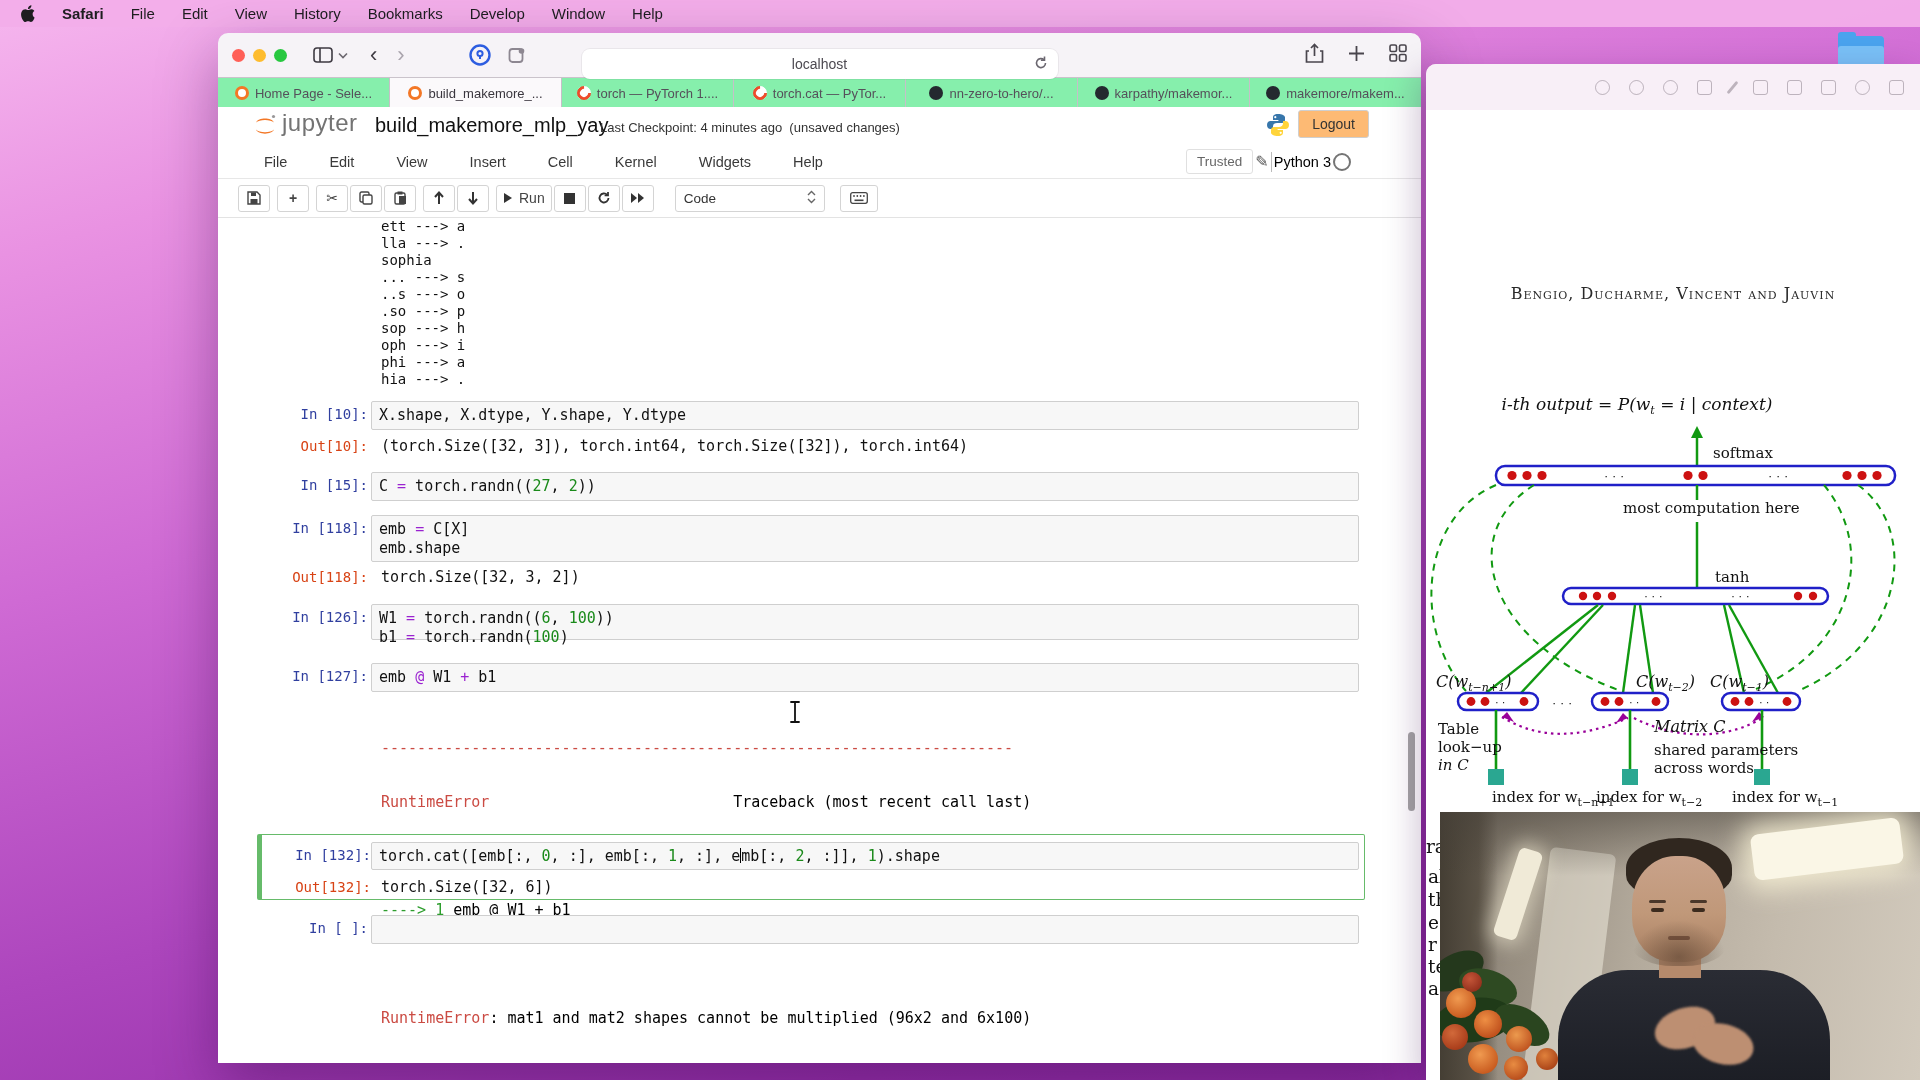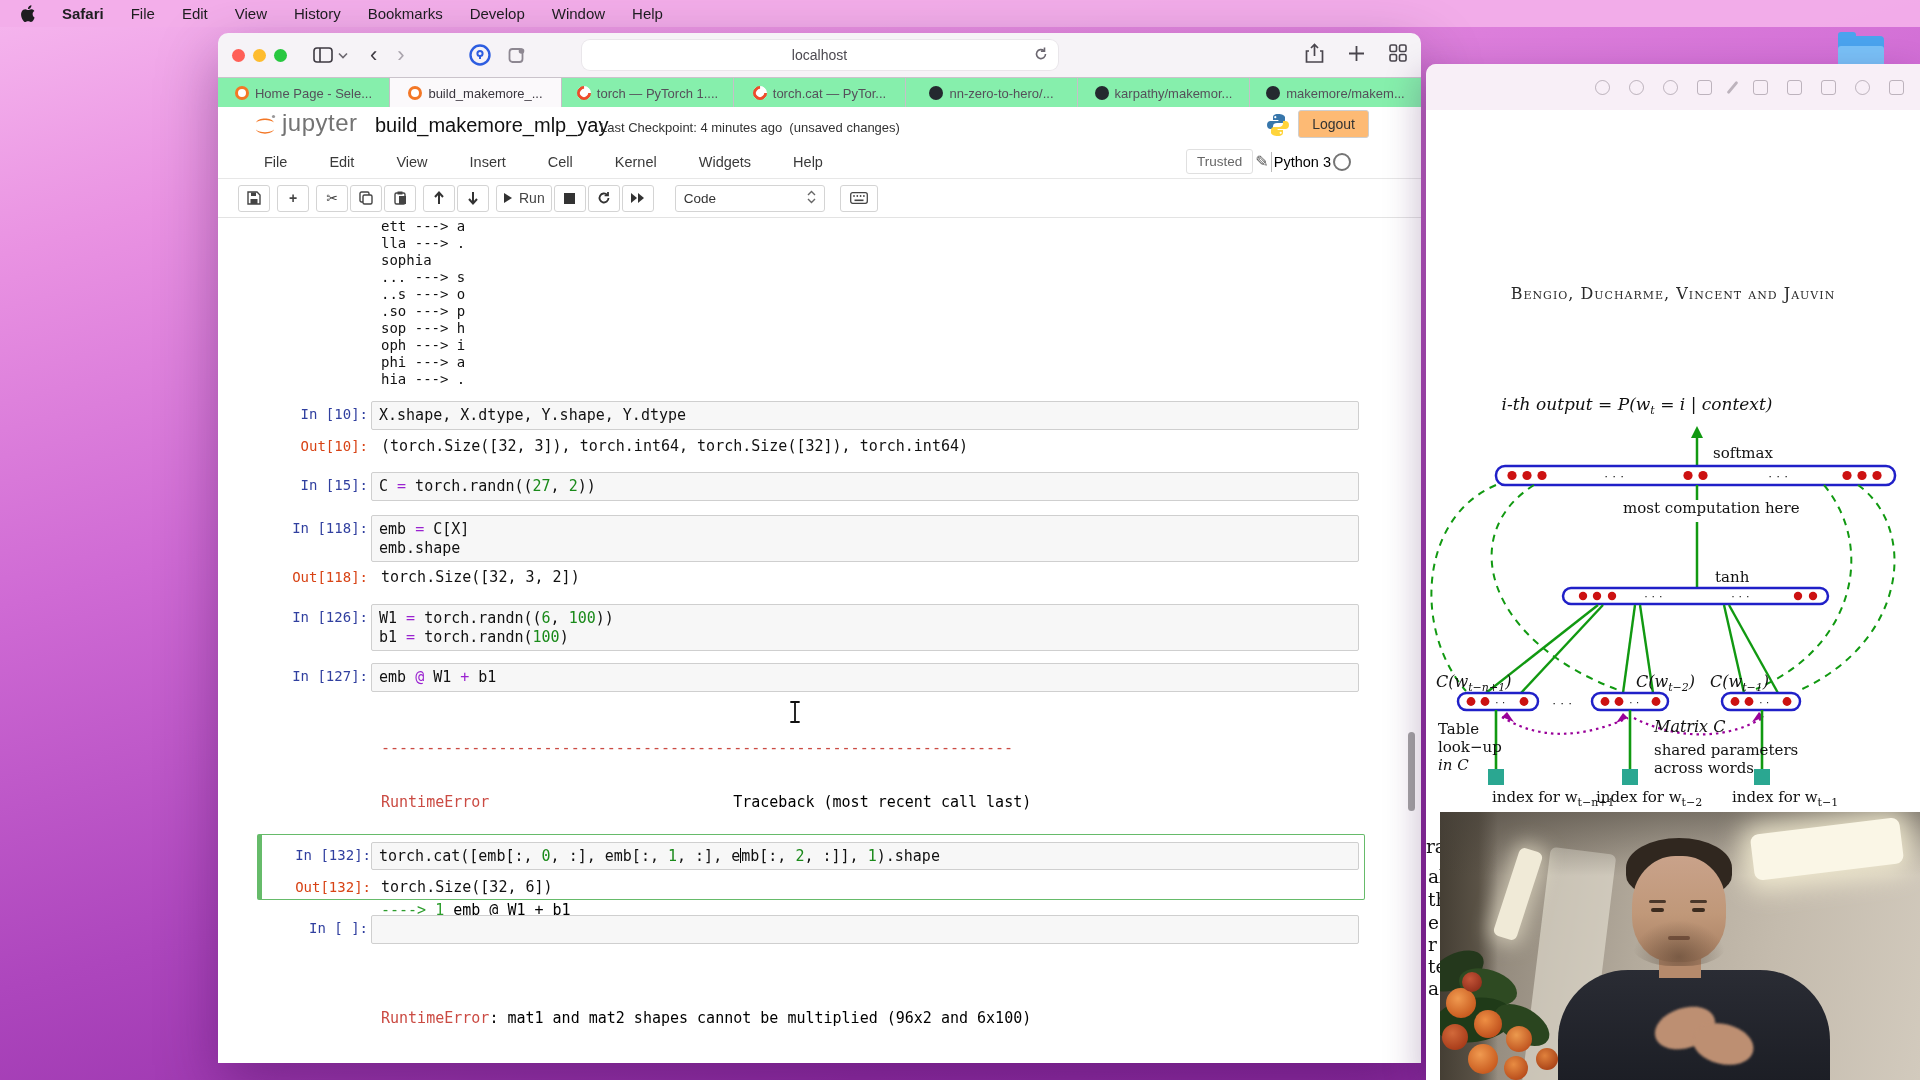--- a/index.html
+++ b/index.html
@@ -10,21 +10,21 @@
   #menubar{position:absolute;left:0;top:0;width:1920px;height:27px;background:rgba(243,174,233,.96);
     display:flex;align-items:center;gap:27px;padding-left:20px;font-size:15px;color:#1d1d1f;}
   #menubar .mi{white-space:nowrap;}
   #menubar .bold{font-weight:700;}
   
   #safari{position:absolute;left:218px;top:33px;width:1203px;height:1030px;border-radius:10px 10px 0 0;
     overflow:hidden;background:#f6f3f7;box-shadow:0 22px 60px rgba(50,0,70,.38);}
   #stoolbar{position:relative;height:44px;display:flex;align-items:center;padding:0 14px;}
   .tl{width:13px;height:13px;border-radius:50%;margin-right:8px;}
   .navic{color:#3e3a42;font-size:22px;line-height:1;margin:0 10px;}
-  #addressbar{position:absolute;left:50%;transform:translateX(-50%);top:7px;width:476px;height:30px;background:#fff;
+  #addressbar{position:absolute;left:50%;transform:translateX(-50%);top:16px;width:476px;height:30px;background:#fff;
     border-radius:8px;display:flex;align-items:center;justify-content:center;font-size:14px;color:#4c4950;
     box-shadow:0 0 0 1px rgba(0,0,0,.05);}
   #addressbar .reload{position:absolute;right:9px;top:6px;}
   #sright{margin-left:auto;display:flex;align-items:center;gap:24px;}
   
   #tabbar{height:30px;display:flex;background:#86efac;border-top:1px solid #cac3cb;}
   .tab{flex:1;display:flex;align-items:center;justify-content:center;gap:6px;font-size:13px;color:#55505a;
     border-right:1px solid #c6bfc8;overflow:hidden;white-space:nowrap;}
   .tab:last-child{border-right:none;}
   .tab.active{background:#fbf9fb;color:#3a363e;}
@@ -384,21 +384,21 @@
 
       <div class="prompt" style="top:302px;">In [118]:</div>
       <div class="codebox mono" style="top:297px;height:47px;">
         <div><span>emb </span><span class="tk-o">=</span><span> C[X]</span></div>
           <div><span>emb.shape</span></div>
       </div>
       <div class="prompt out" style="top:351px;">Out[118]:</div>
       <div class="outtext mono" style="top:350px;">torch.Size([32, 3, 2])</div>
 
       <div class="prompt" style="top:391px;">In [126]:</div>
-      <div class="codebox mono" style="top:386px;height:47px;">
+      <div class="codebox mono" style="top:386px;height:36px;">
         <div><span>W1 </span><span class="tk-o">=</span><span> torch.randn((</span><span class="tk-n">6</span><span>, </span><span class="tk-n">100</span><span>))</span></div>
           <div><span>b1 </span><span class="tk-o">=</span><span> torch.randn(</span><span class="tk-n">100</span><span>)</span></div>
       </div>
 
       <div class="prompt" style="top:450px;">In [127]:</div>
       <div class="codebox mono" style="top:445px;height:29px;"><span><span>emb </span><span class="tk-o">@</span><span> W1 </span><span class="tk-o">+</span><span> b1</span></span></div>
       <div id="errblock" class="mono">
         <div><span class="tk-r">----------------------------------------------------------------------</span></div>
         <div><span class="tk-r">RuntimeError</span><span>                           Traceback (most recent call last)</span></div>
         <div><span class="tk-g">&lt;ipython-input-127-355728df8662&gt;</span><span> in </span><span class="tk-g">&lt;module&gt;</span></div>

